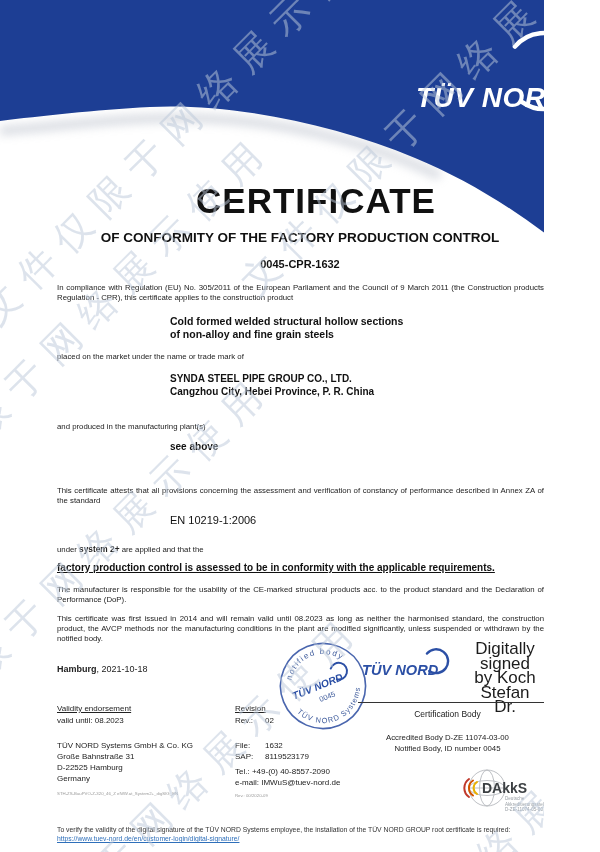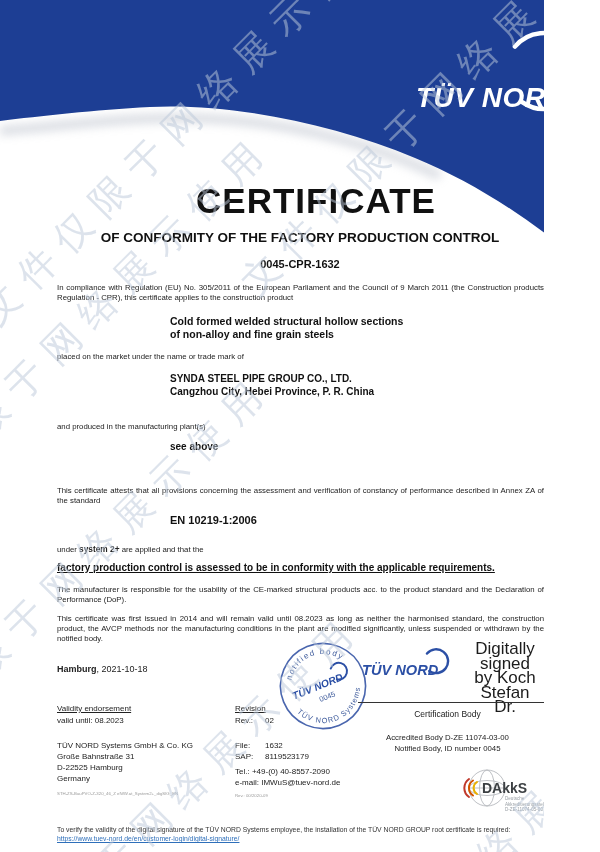--- a/index.html
+++ b/index.html
@@ -17,21 +17,21 @@
   
   .title-main{left:16px;top:181px;width:600px;font-size:35px;font-weight:bold;letter-spacing:1px;text-align:center;color:#111;}
   .title-sub{left:0;top:230px;width:600px;font-size:13.5px;font-weight:bold;text-align:center;color:#111;}
   .cert-no{left:0;top:258px;width:600px;font-size:11px;font-weight:bold;text-align:center;color:#111;}
   
   .para{left:57px;width:487px;font-size:7.8px;line-height:9.9px;color:#222;}
   .blockL{left:170px;color:#111;}
   .prod{top:315px;font-size:10.5px;line-height:12.5px;font-weight:bold;}
   .comp{top:373px;font-size:10px;line-height:12.5px;font-weight:bold;}
   .small-lab{font-size:7.8px;color:#222;}
-  .std{top:514px;font-size:11px;font-weight:bold;}
+  .std{top:514px;font-size:11px;font-weight:normal;}
   .fpc{left:57px;top:562px;width:500px;font-size:10px;font-weight:bold;color:#111;text-decoration:underline;}
   .ham{left:57px;top:664px;font-size:9px;color:#222;}
   
   .digsig{left:466px;top:642px;font-size:17px;line-height:14.5px;color:#1c1c1c;text-align:center;}
   .sigline{left:358px;top:702px;width:222px;border-top:1.3px solid #333;}
   .certlab{left:335px;top:709px;width:225px;text-align:center;font-size:8.5px;color:#222;}
   .accred{left:335px;top:732px;width:225px;text-align:center;font-size:7.8px;line-height:11px;color:#222;}
   
   .col-lab{font-size:8px;color:#222;text-decoration:underline;}
   .col-val{font-size:8px;color:#222;}

